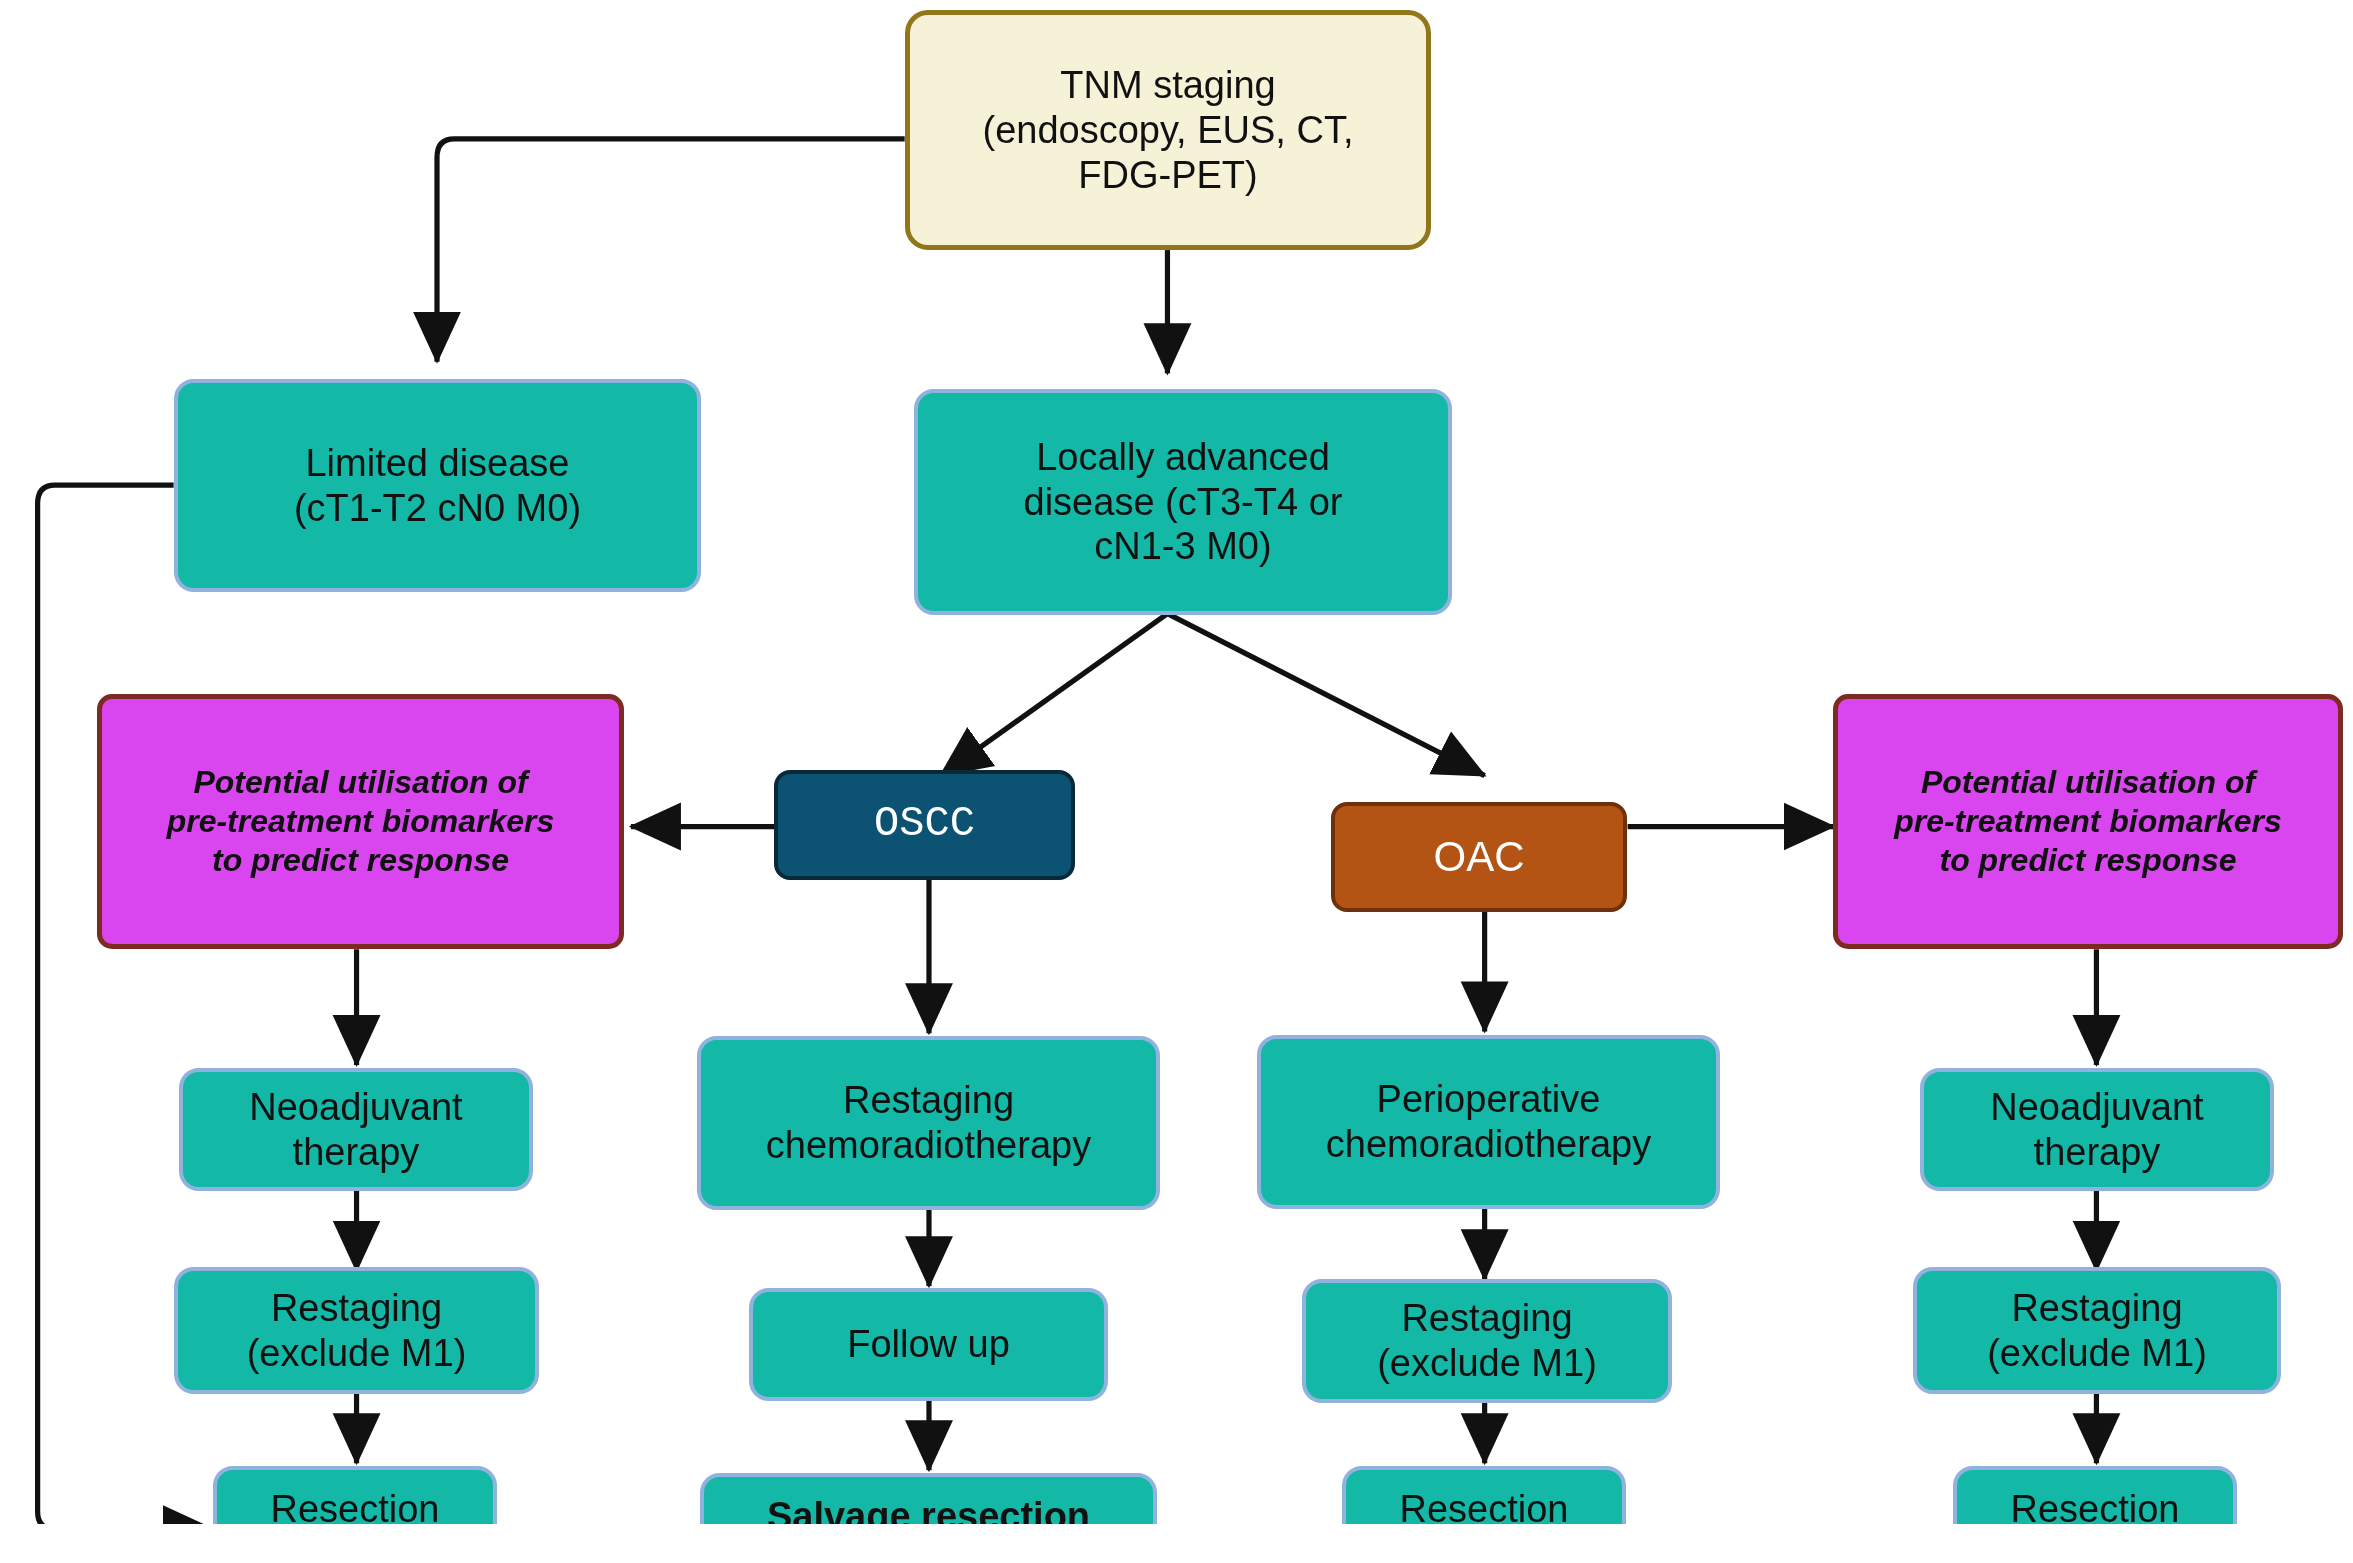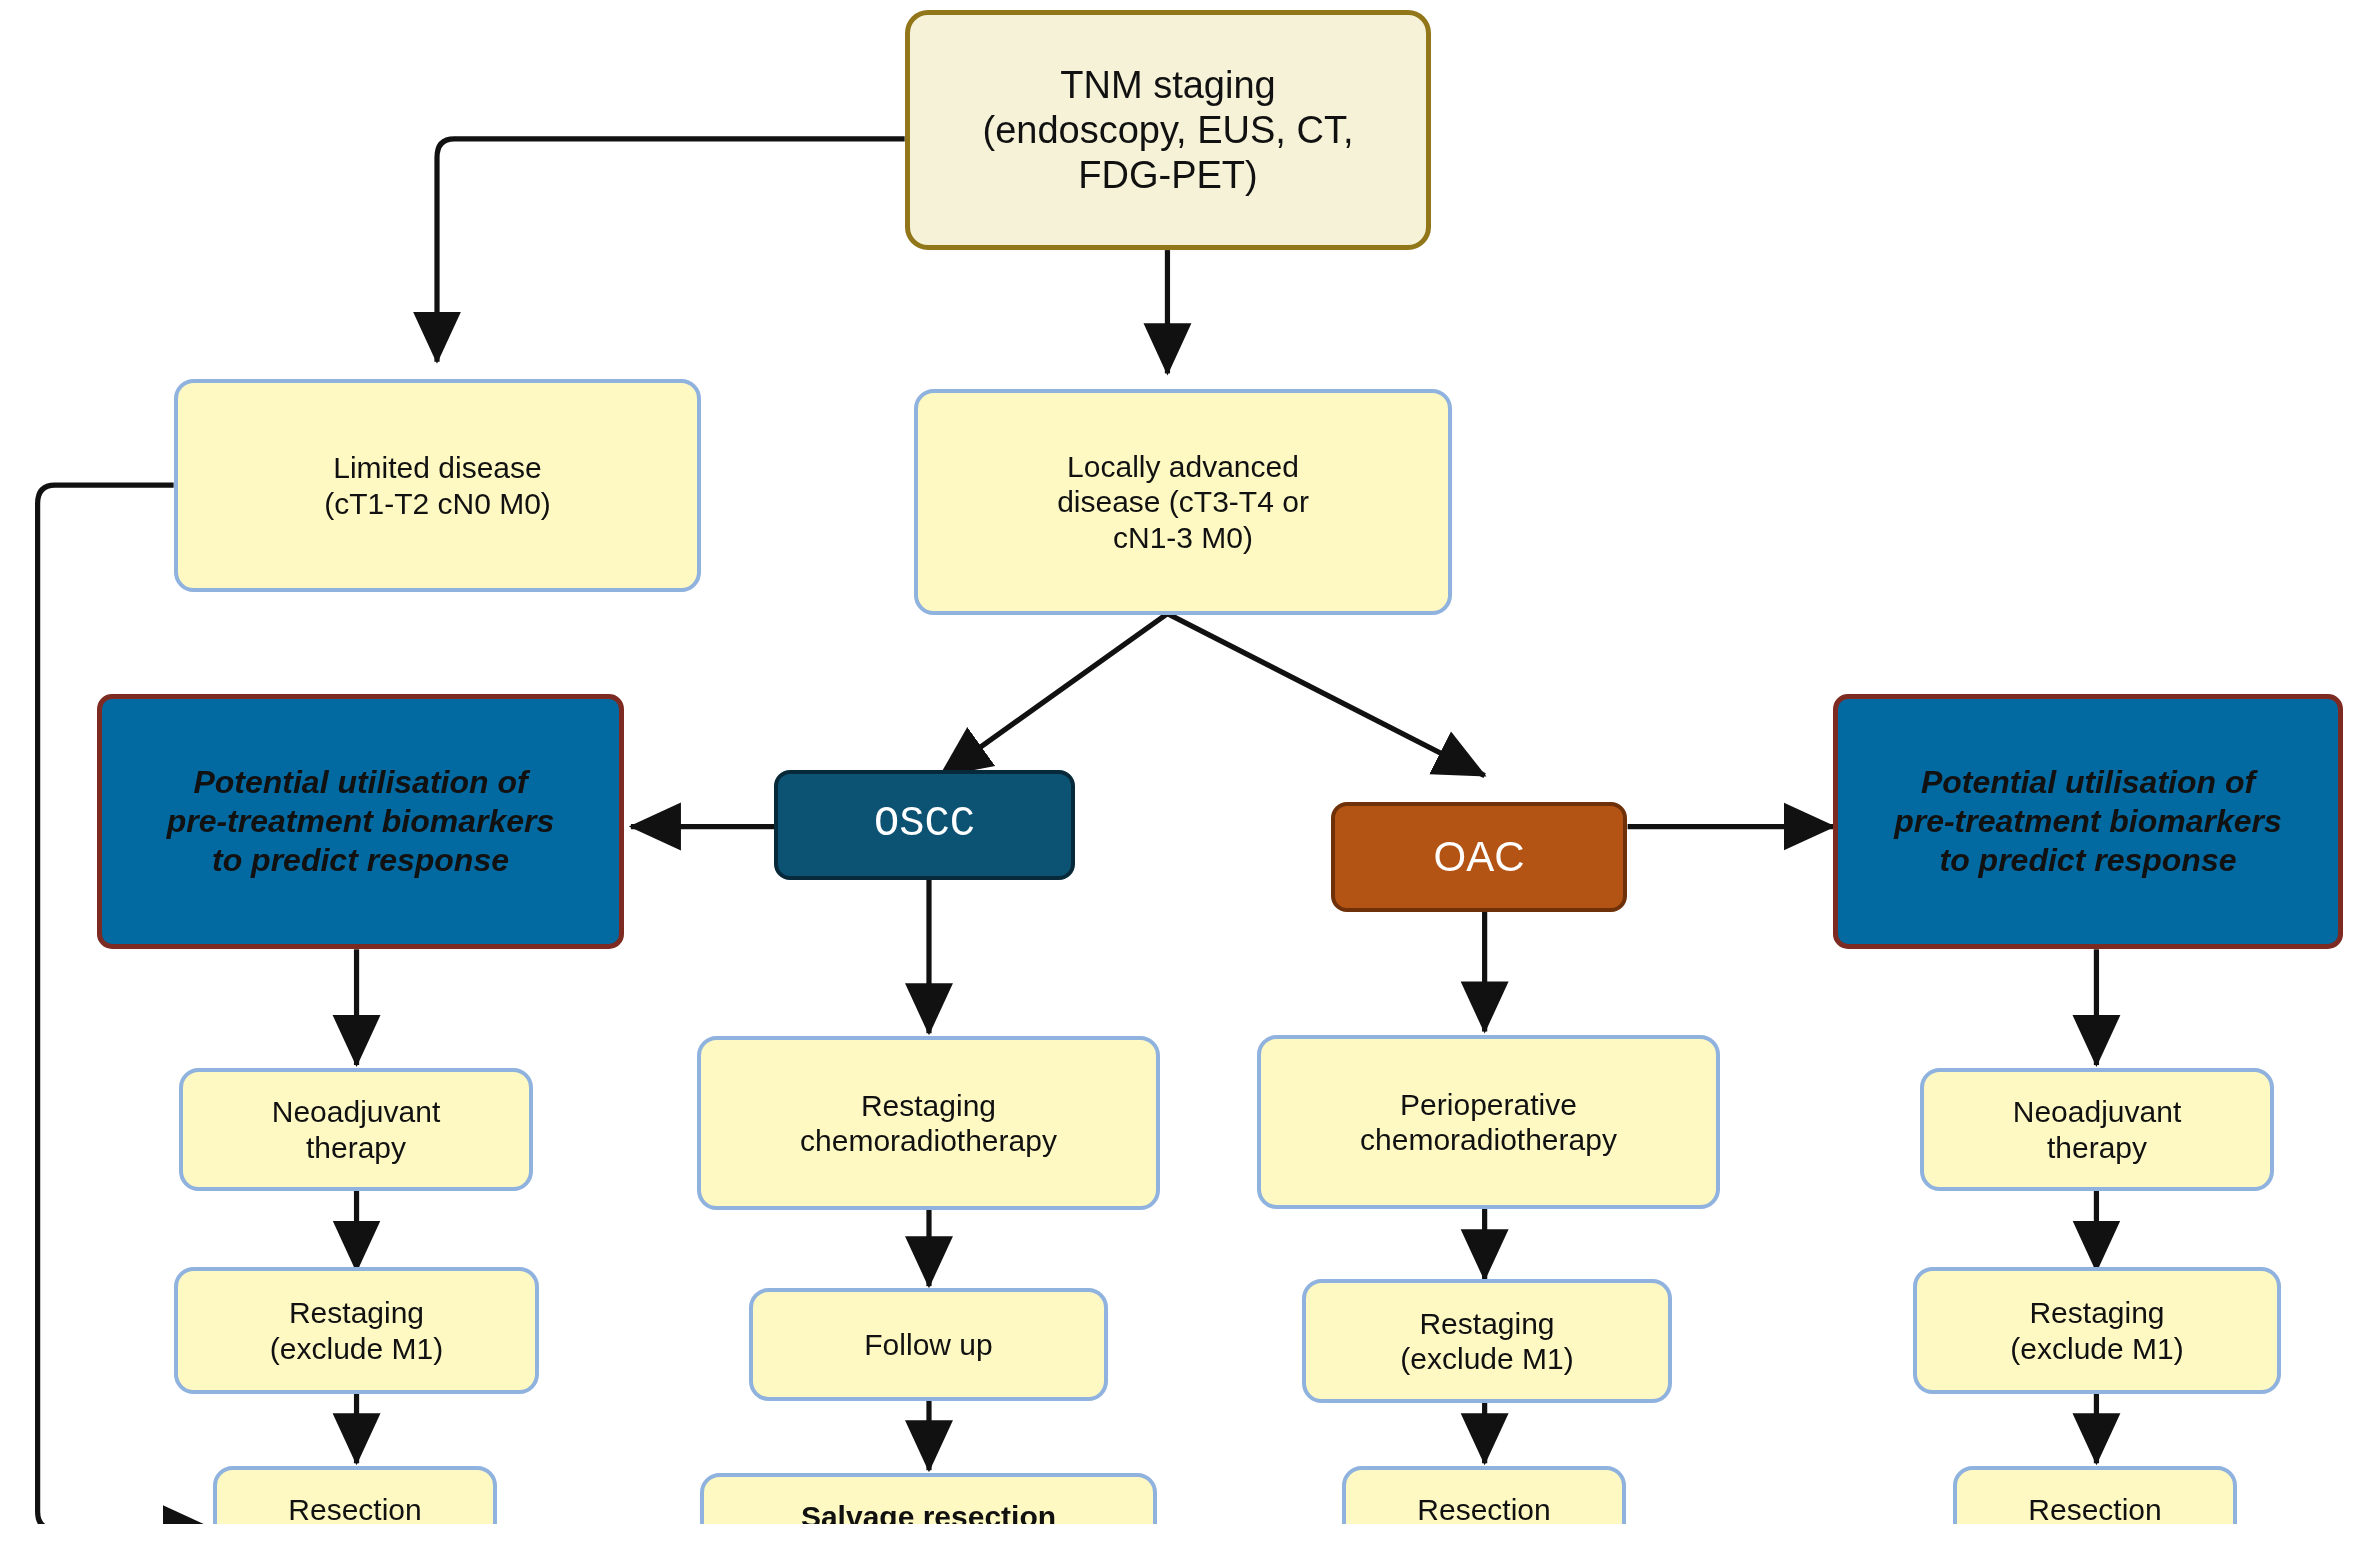--- a/index.html
+++ b/index.html
@@ -16,36 +16,36 @@
     box-sizing:border-box;
     display:flex;align-items:center;justify-content:center;
     text-align:center;
     line-height:1.18;
     color:#111111;
     white-space:pre-line;
     padding:3.5px 8px;
   }
   
   .n-blue{
-    background:#fef9c3;
+    background:#14b8a6;
     border:4px solid #8FB2DE;
     border-radius:19.7px;
-    font-size:30px;
+    font-size:38px;
     text-align:center;
   }
   
   .n-yellow{
     background:#F5F2D7;
     border:5.2px solid #91761A;
     border-radius:23px;
     font-size:38px;
   }
   
   .n-pink{
-    background:#0369a1;
+    background:#d946ef;
     border:5.2px solid #7D2B22;
     border-radius:15px;
     font-size:32px;
     font-weight:bold;
     font-style:italic;
     line-height:1.22;
     align-items:center;
   }
   
   .n-teal{

